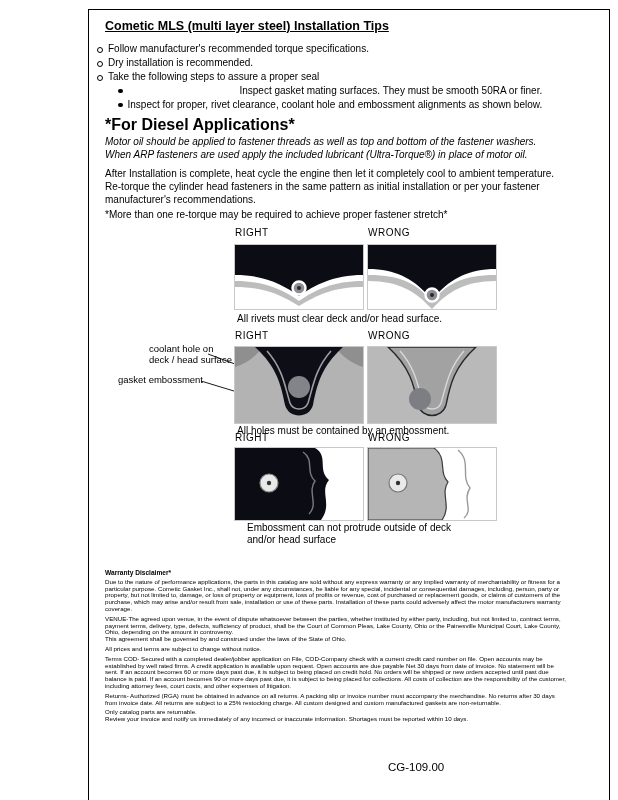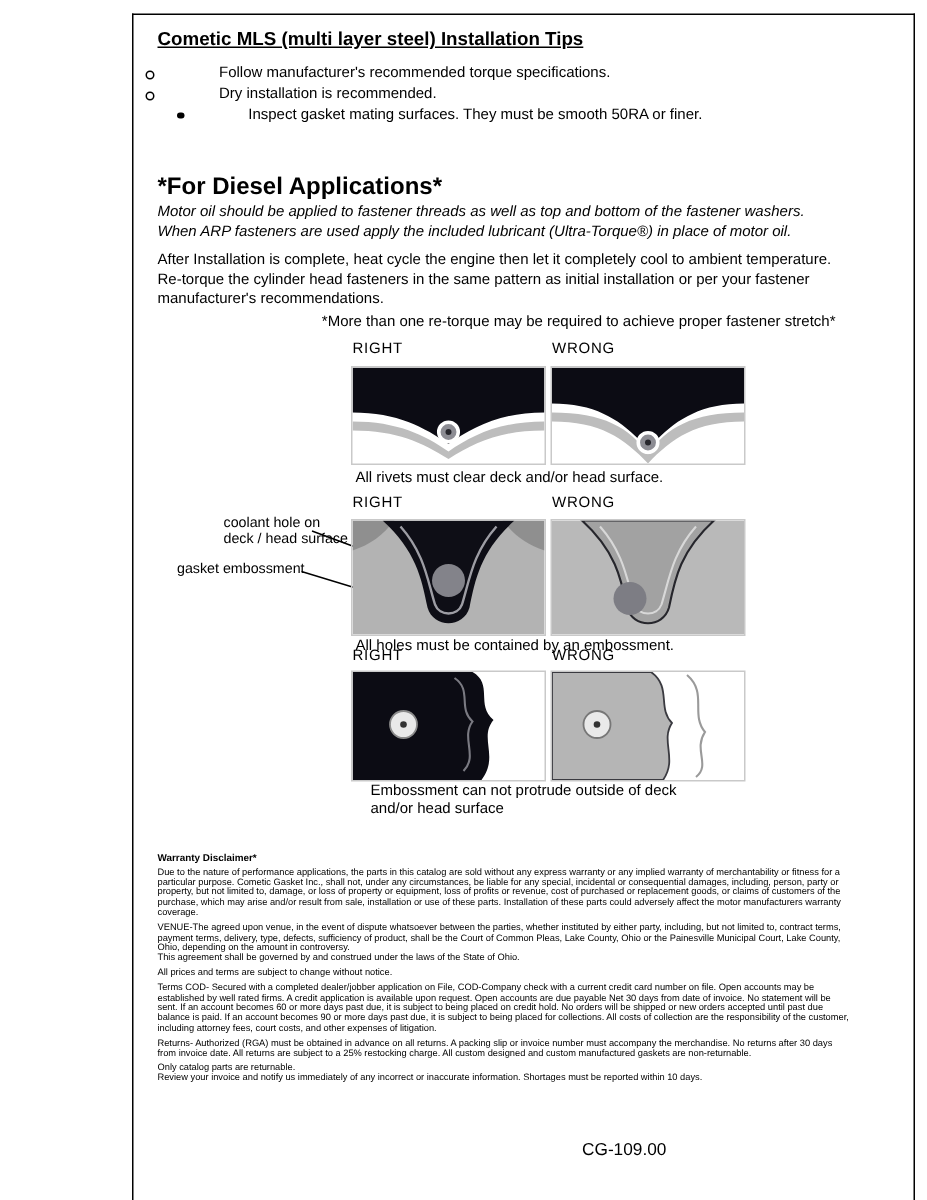--- a/index.html
+++ b/index.html
@@ -4,28 +4,28 @@
 <style>
   html,body{margin:0;padding:0;background:#ffffff;}
   body{width:618px;height:800px;position:relative;font-family:"Liberation Sans",sans-serif;color:#000;overflow:hidden;}
 
   .frame{position:absolute;left:88px;top:9px;width:520px;height:791px;
          border-left:1px solid #000;border-top:1px solid #000;border-right:1px solid #000;}
 
   .title{position:absolute;left:105px;top:19px;font-size:12.5px;font-weight:bold;text-decoration:underline;}
 
   .tips{position:absolute;left:97px;top:43px;font-size:10px;line-height:12.6px;}
-  .tip{display:flex;align-items:flex-start;margin-bottom:1.5px;gap:38px;}
+  .tip{display:flex;align-items:flex-start;margin-bottom:1.5px;}
   .tip.sub{margin-left:21px;justify-content:space-between;}
   .b-circle{flex:0 0 auto;width:4px;height:4px;border:1px solid #000;border-radius:50%;margin:3.5px 5px 0 0;}
   .b-dot{flex:0 0 auto;width:4.5px;height:4.5px;background:#000;border-radius:50%;margin:3.5px 5px 0 0;}
 
   .h2{position:absolute;left:105px;top:116px;font-size:16px;font-weight:bold;}
   .para{position:absolute;left:105px;width:452px;font-size:10px;line-height:13px;}
-  .p1{top:135px;font-style:italic;} .p2{top:167px;} .p3{top:208px;text-align:right;}
+  .p1{top:135px;font-style:italic;} .p2{top:167px;} .p3{top:208px;}
 
   .dg-label{position:absolute;width:128px;text-align:left;font-size:10px;letter-spacing:0.5px;}
   .dg-img{position:absolute;width:128px;outline:1px solid #c9c9c9;}
   .dg-img svg{display:block;width:100%;height:100%;}
   .caption{position:absolute;left:237px;font-size:10px;line-height:12px;}
   .ws{white-space:pre-line;margin-left:10px;}
 
   .anno{position:absolute;font-size:9.5px;line-height:11px;}
   .anno1{left:139px;top:343px;}
   .anno2{left:118px;top:374px;}
@@ -46,23 +46,31 @@
 
 <div class="tips">
   <div class="tip">
     <span class="b-circle"></span>
     <span>Follow manufacturer's recommended torque specifications.</span>
   </div>
   <div class="tip">
     <span class="b-circle"></span>
     <span>Dry installation is recommended.</span>
   </div>
+  <div class="tip">
+    <span class="b-circle"></span>
+    <span>Take the following steps to assure a proper seal</span>
+  </div>
   <div class="tip sub">
     <span class="b-dot"></span>
     <span>Inspect gasket mating surfaces.  They must be smooth 50RA or finer.</span>
+  </div>
+  <div class="tip sub">
+    <span class="b-dot"></span>
+    <span>Inspect for proper, rivet clearance, coolant hole and embossment alignments as shown below.</span>
   </div>
 </div>
 
 <div class="h2">*For Diesel Applications*</div>
 <div class="para p1">Motor oil should be applied to fastener threads as well as top and bottom of the fastener washers. When ARP fasteners are used apply the included lubricant (Ultra-Torque®) in place of motor oil.</div>
 <div class="para p2">After Installation is complete, heat cycle the engine then let it completely cool to ambient temperature. Re-torque the cylinder head fasteners in the same pattern as initial installation or per your fastener manufacturer's recommendations.</div>
 <div class="para p3">*More than one re-torque may be required to achieve proper fastener stretch*</div>
 
 <div class="dg-label" style="left:235px;top:227px;">RIGHT</div>
 <div class="dg-label" style="left:368px;top:227px;">WRONG</div>

